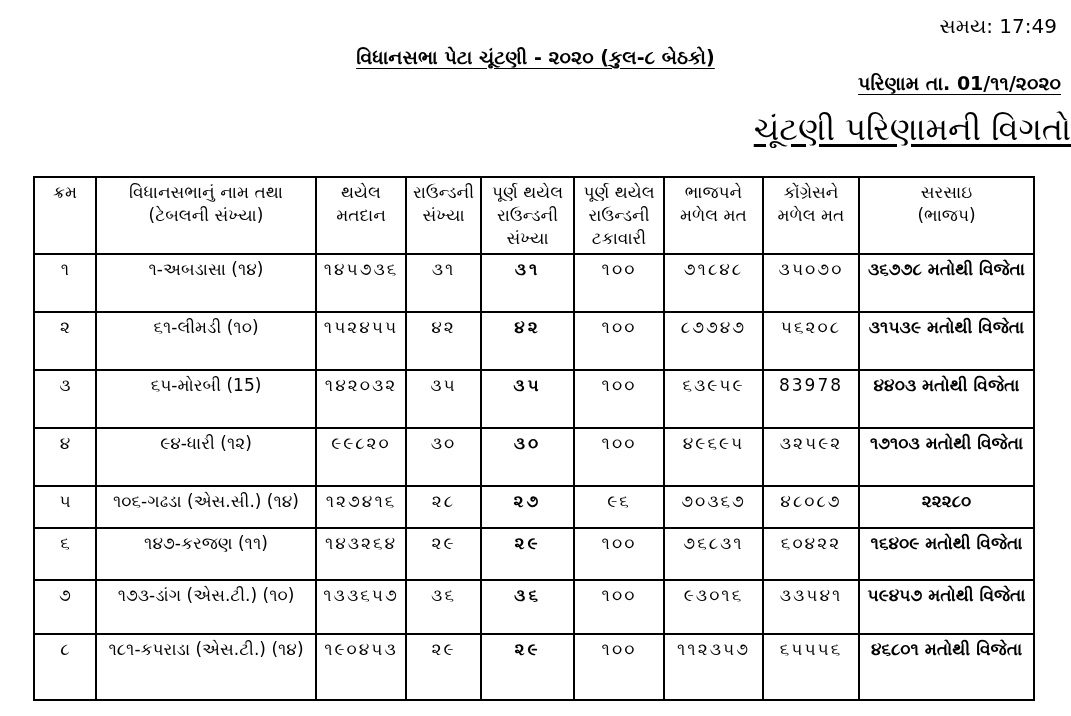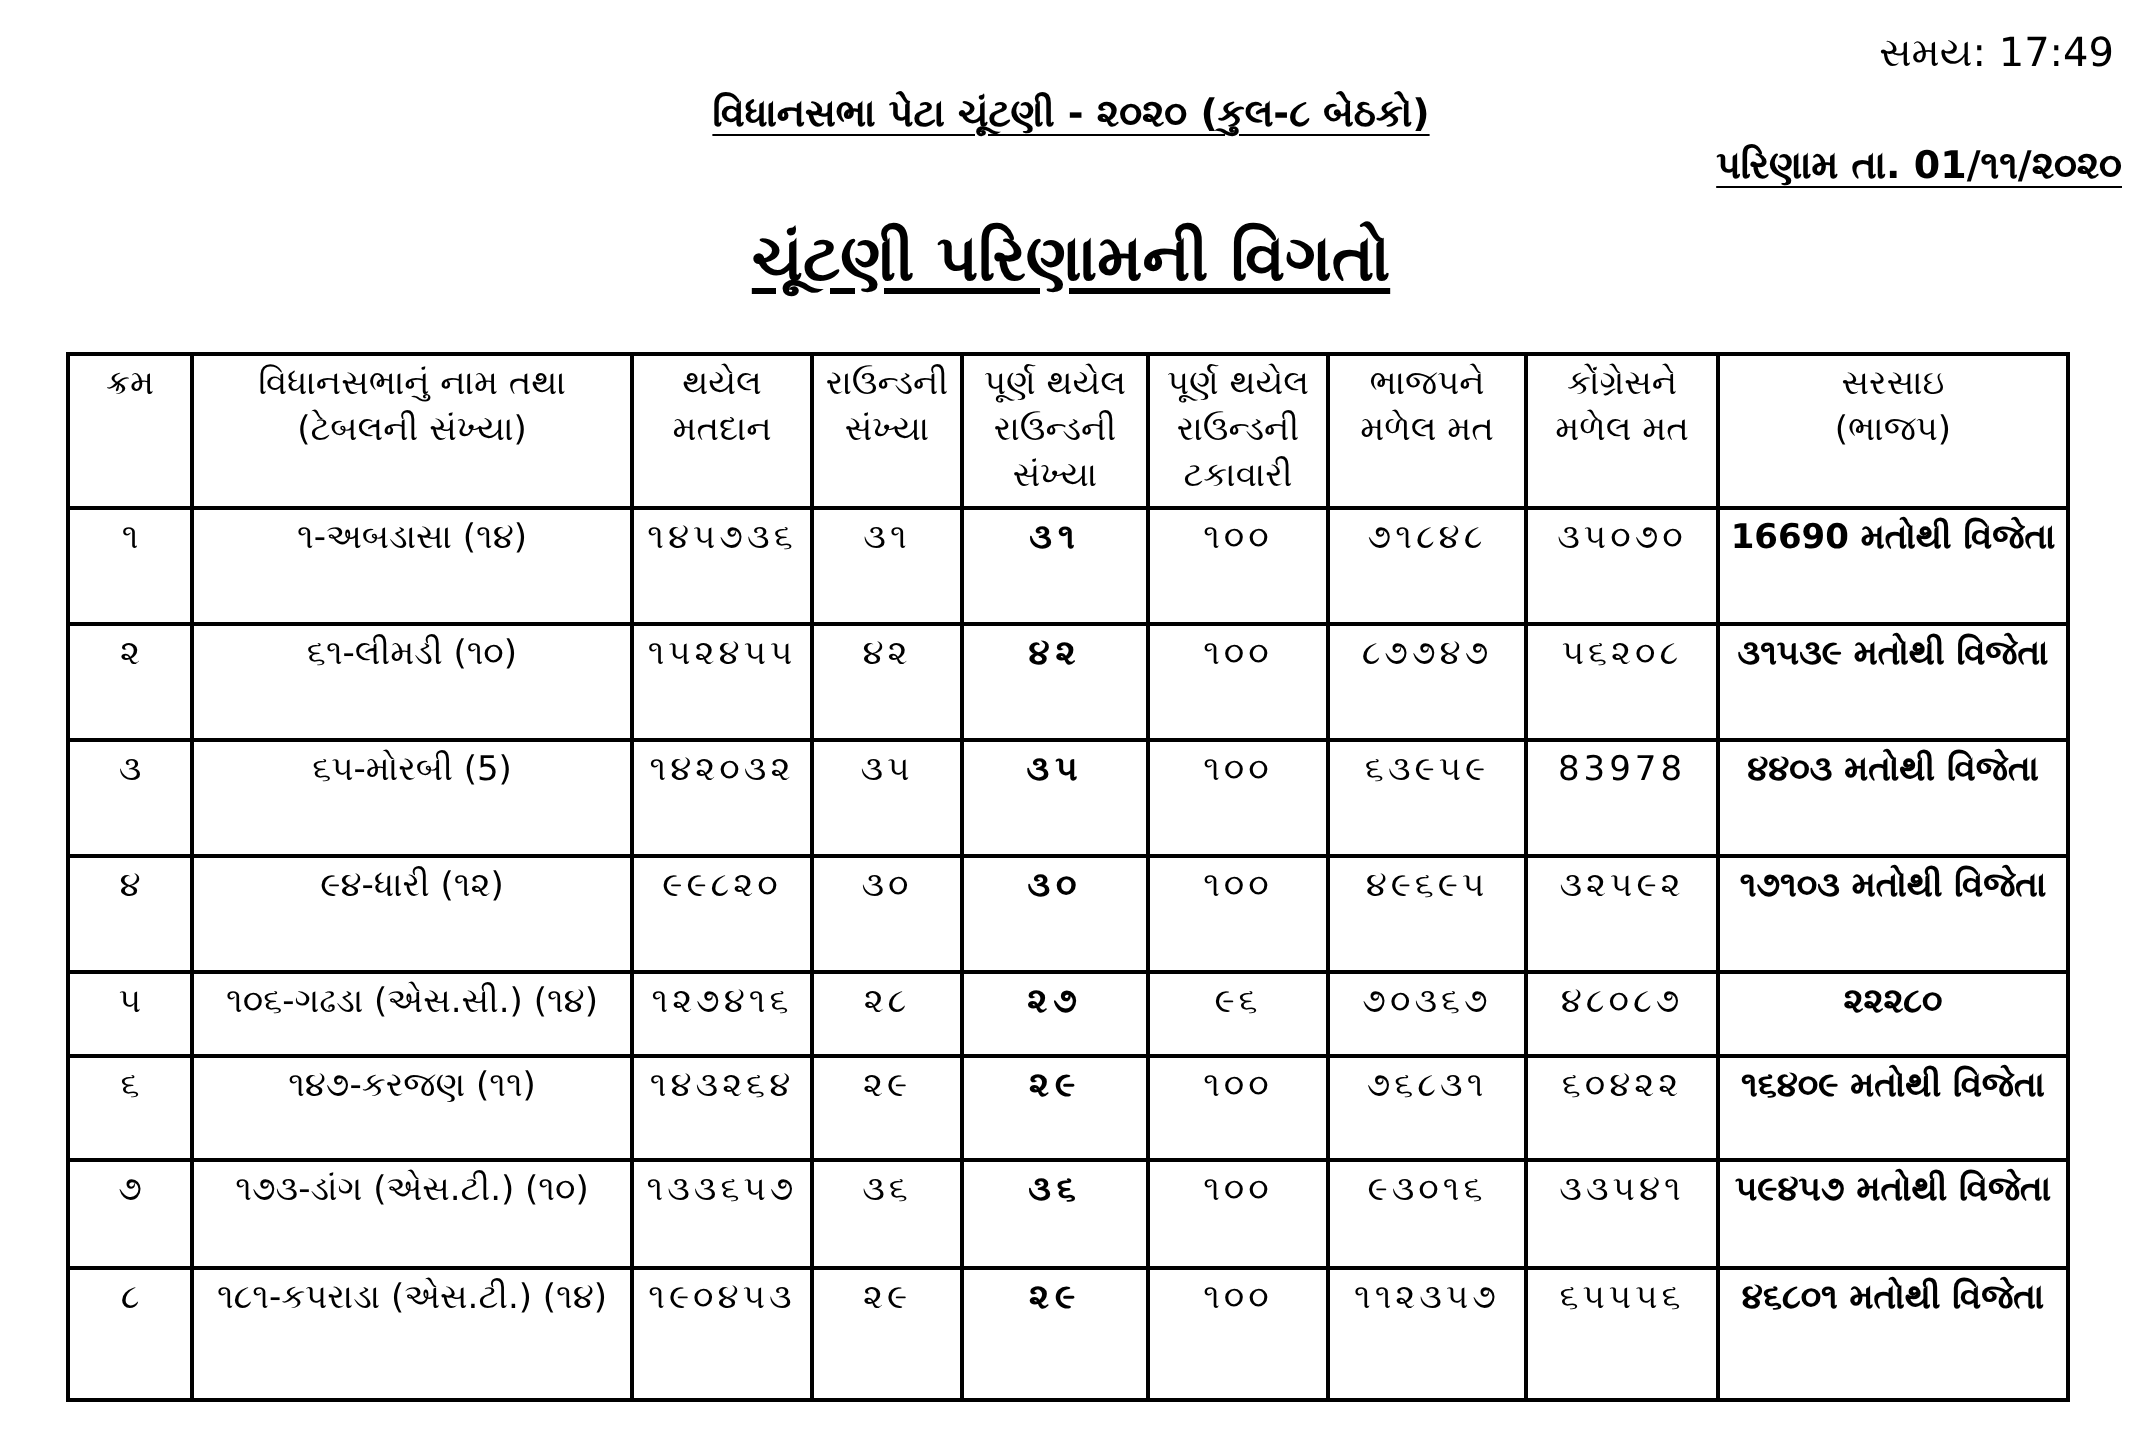--- a/index.html
+++ b/index.html
@@ -34,23 +34,23 @@
   .result-date {
     position: absolute;
     top: 72px; right: 10px;
     font-size: 19px;
     font-weight: bold;
   }
   .page-title {
     position: absolute;
     top: 110px; left: 0;
     width: 100%;
-    text-align: center;
+    text-align: right;
     font-size: 32px;
-    font-weight: bold;
+    font-weight: normal;
   }
   table.results {
     position: absolute;
     top: 176px; left: 33px;
     width: 852px;
     border-collapse: collapse;
     table-layout: fixed;
   }
   table.results th, table.results td {
     border: 2px solid #000000;
@@ -132,36 +132,36 @@
   <tbody>
       <tr>
         <td class="col-0">૧</td>
         <td class="col-1">૧-અબડાસા (૧૪)</td>
         <td class="col-2">૧૪૫૭૩૬</td>
         <td class="col-3">૩૧</td>
         <td class="col-4">૩૧</td>
         <td class="col-5">૧૦૦</td>
         <td class="col-6">૭૧૮૪૮</td>
         <td class="col-7">૩૫૦૭૦</td>
-        <td class="col-8">16690 મતોથી વિજેતા</td>
+        <td class="col-8">૩૬૭૭૮ મતોથી વિજેતા</td>
       </tr>
       <tr>
         <td class="col-0">૨</td>
         <td class="col-1">૬૧-લીમડી (૧૦)</td>
         <td class="col-2">૧૫૨૪૫૫</td>
         <td class="col-3">૪૨</td>
         <td class="col-4">૪૨</td>
         <td class="col-5">૧૦૦</td>
         <td class="col-6">૮૭૭૪૭</td>
         <td class="col-7">૫૬૨૦૮</td>
         <td class="col-8">૩૧૫૩૯ મતોથી વિજેતા</td>
       </tr>
       <tr>
         <td class="col-0">૩</td>
-        <td class="col-1">૬૫-મોરબી (5)</td>
+        <td class="col-1">૬૫-મોરબી (15)</td>
         <td class="col-2">૧૪૨૦૩૨</td>
         <td class="col-3">૩૫</td>
         <td class="col-4">૩૫</td>
         <td class="col-5">૧૦૦</td>
         <td class="col-6">૬૩૯૫૯</td>
         <td class="col-7">83978</td>
         <td class="col-8">૪૪૦૩ મતોથી વિજેતા</td>
       </tr>
       <tr>
         <td class="col-0">૪</td>

